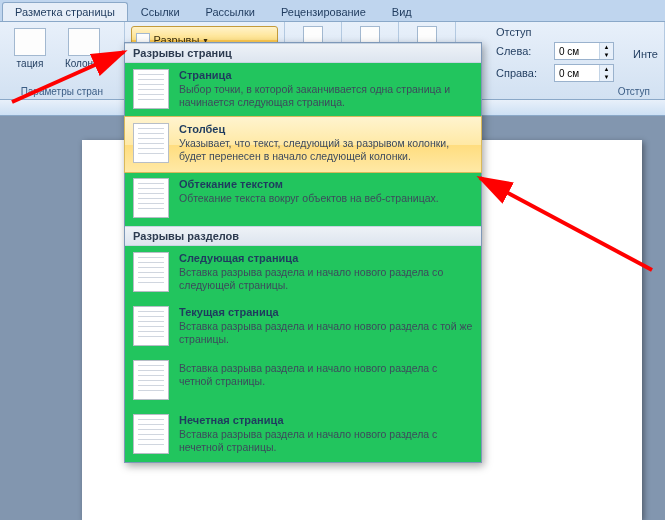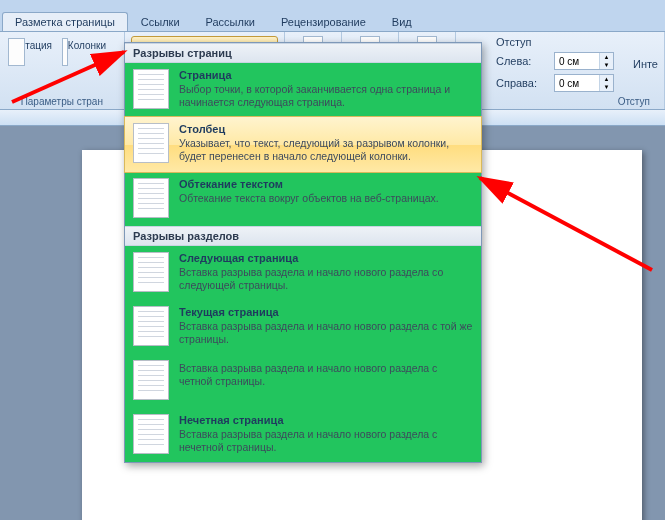--- a/index.html
+++ b/index.html
@@ -8,21 +8,21 @@
     font-size: 11px;
     width: 665px;
     height: 520px;
     background: #d7e4f2;
     overflow: hidden;
     position: relative;
   }
   .tabs {
     display: flex;
     align-items: flex-end;
-    height: 32px;
+    height: 22px;
     background: #bfd5ee;
     border-bottom: 1px solid #8aa8c8;
     padding-left: 2px;
   }
   .tab {
     padding: 3px 12px 3px;
     font-size: 11px;
     color: #1f3b5e;
     border: 1px solid transparent;
     border-bottom: none;
@@ -49,21 +49,21 @@
     justify-content: space-between;
   }
   .group-label {
     text-align: center;
     font-size: 10px;
     color: #3b5d85;
     padding-top: 2px;
   }
   .big-buttons { display: flex; gap: 6px; }
   .big-btn {
-    display: flex; flex-direction: row; align-items: flex-start;
+    display: flex; flex-direction: column; align-items: center;
     width: 48px; padding: 2px; cursor: pointer;
   }
   .big-btn .ico {
     width: 32px; height: 28px;
     border: 1px solid #a2b8d0;
     background: #fdfdfd;
   }
   .big-btn .lbl { font-size: 10px; color: #1f3b5e; margin-top: 2px; }
   .breaks-btn {
     display: inline-flex; align-items: center;

